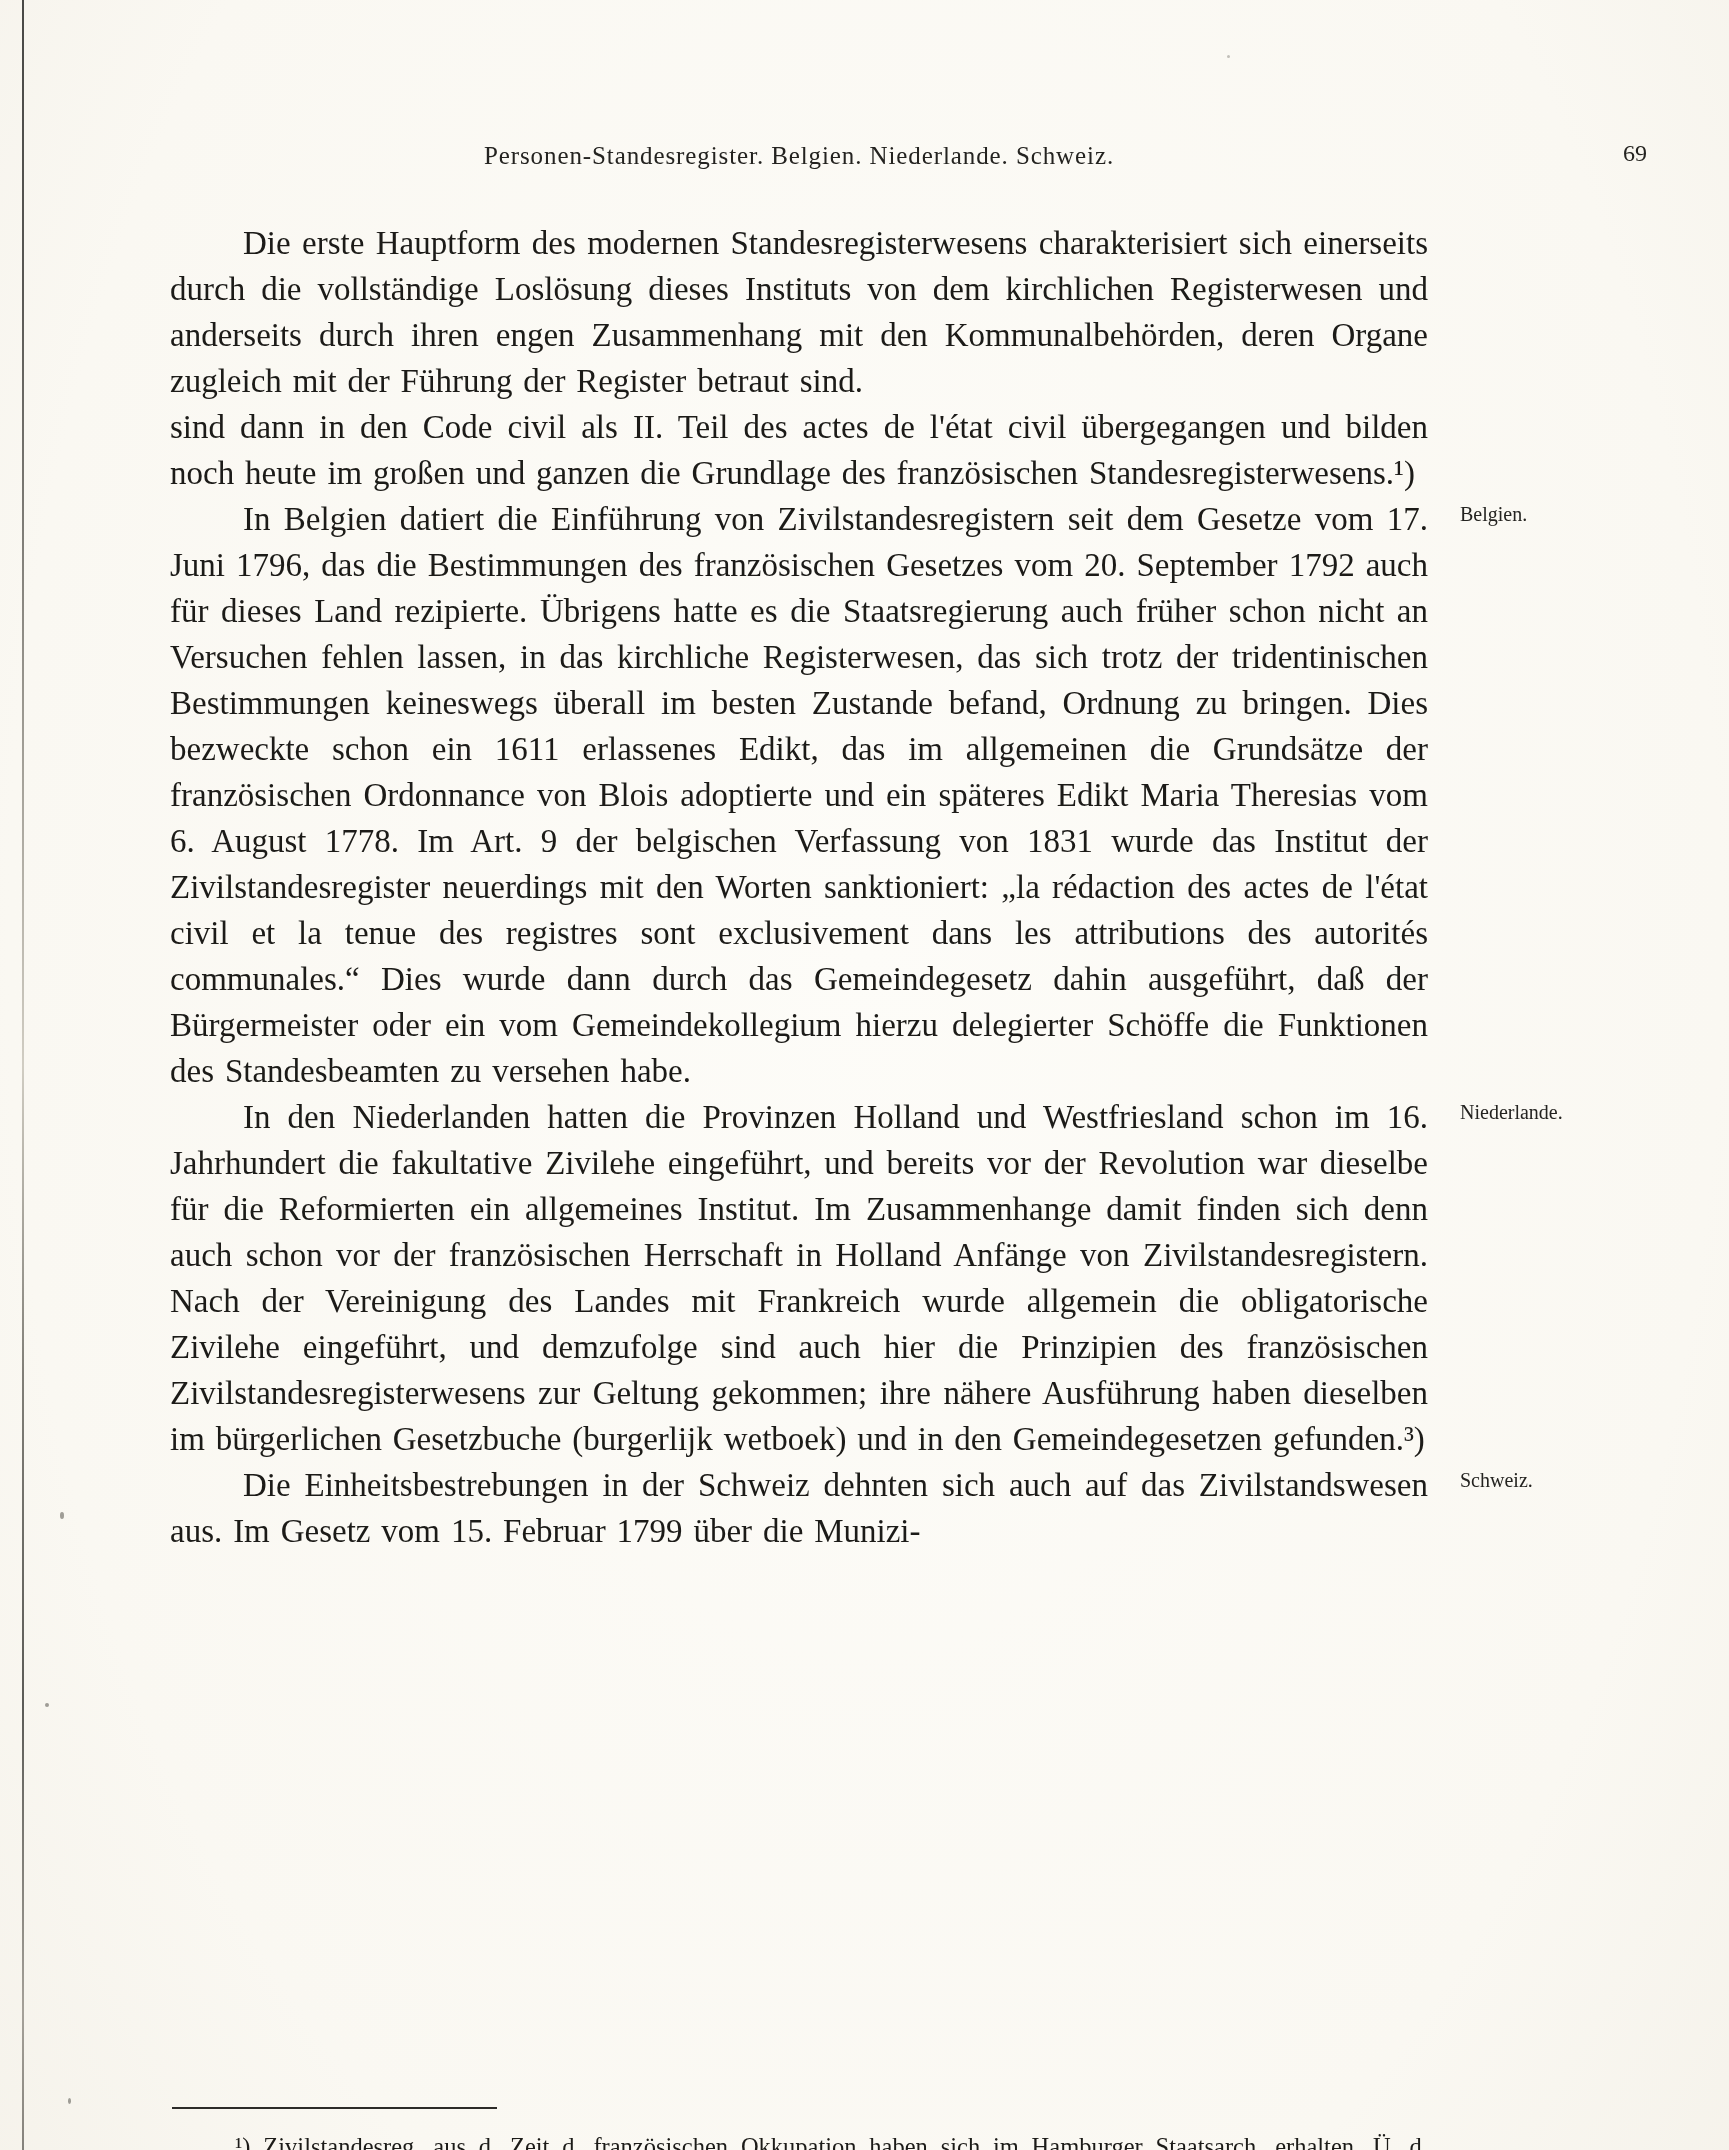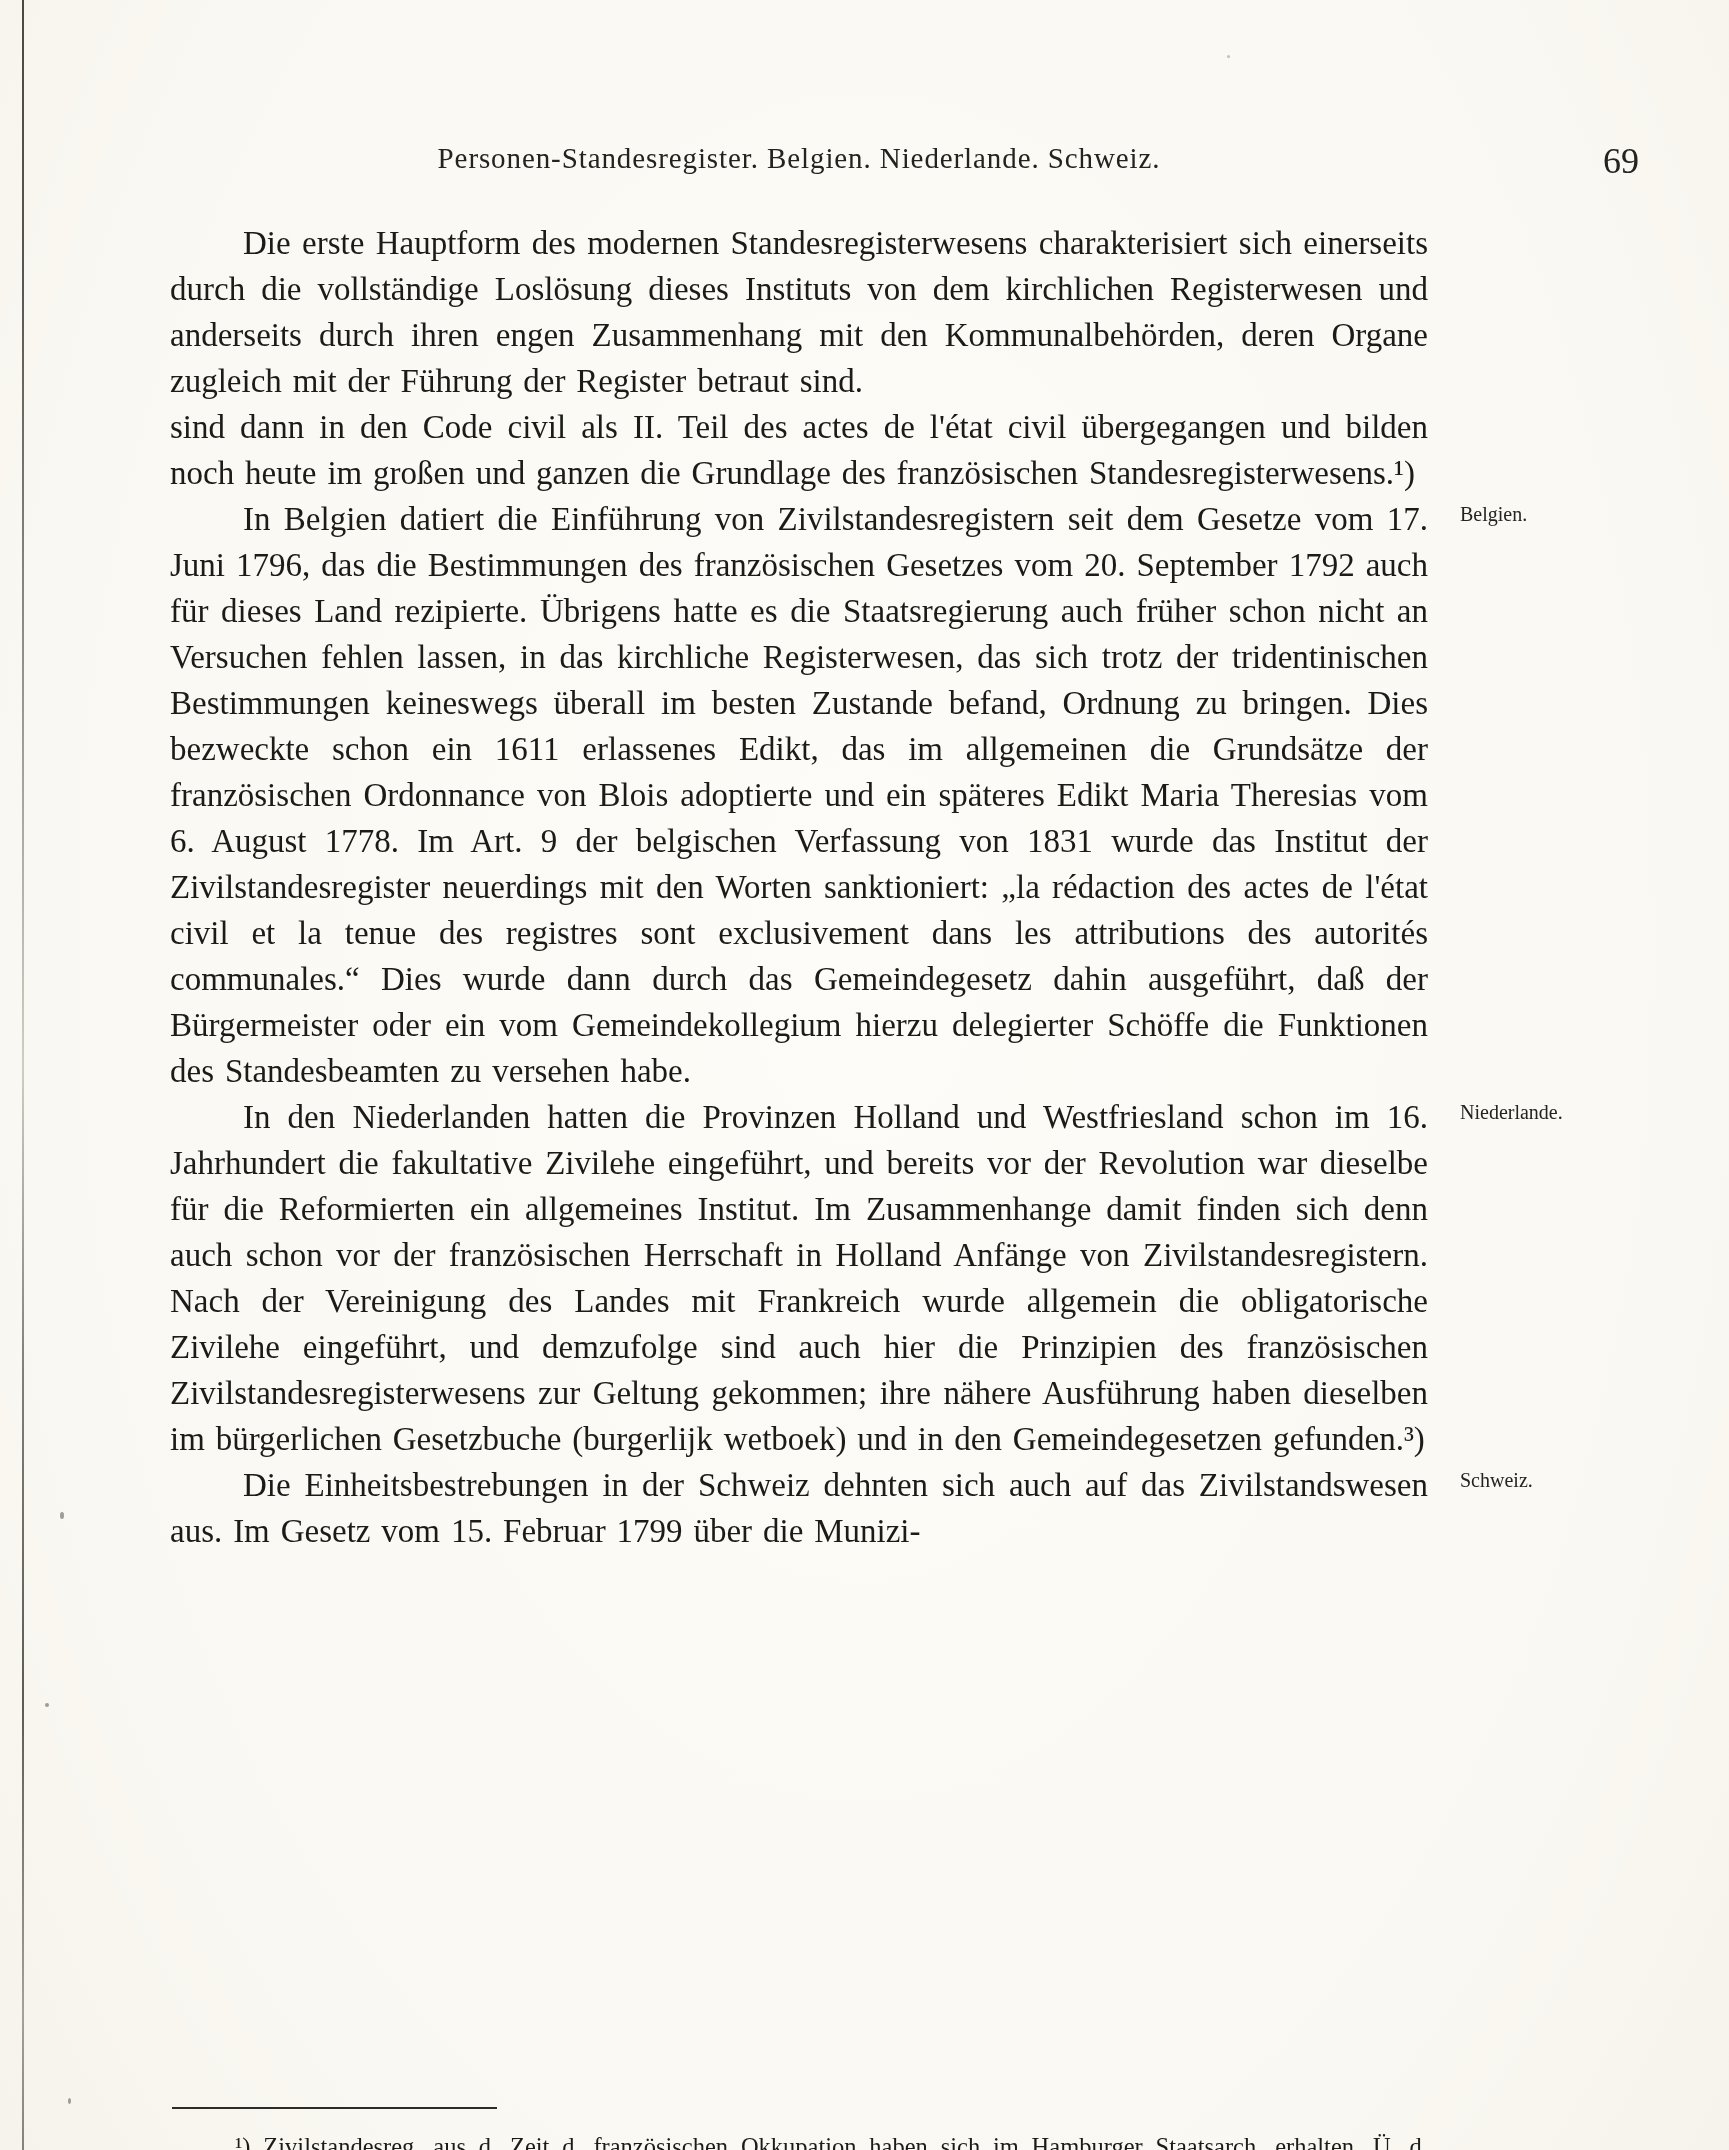--- a/index.html
+++ b/index.html
@@ -38,29 +38,29 @@
   .running-head {
     position: absolute;
     top: 142px; left: 170px;
     width: 1482px;
     height: 39px;
   }
   .head-title {
     display: block;
     width: 1258px;
     text-align: center;
-    font-size: 29px;
+    font-size: 25px;
     letter-spacing: 0.9px;
     color: #242320;
     white-space: nowrap;
   }
   .page-number {
     position: absolute;
-    right: 13px; top: -1.7px;
-    font-size: 36px;
+    right: 5px; top: -1.7px;
+    font-size: 24px;
     color: #242320;
   }
 
   
   .text-body {
     position: absolute;
     top: 220px; left: 170px;
     width: 1258px;
     font-size: 33px;
     line-height: 46px;

